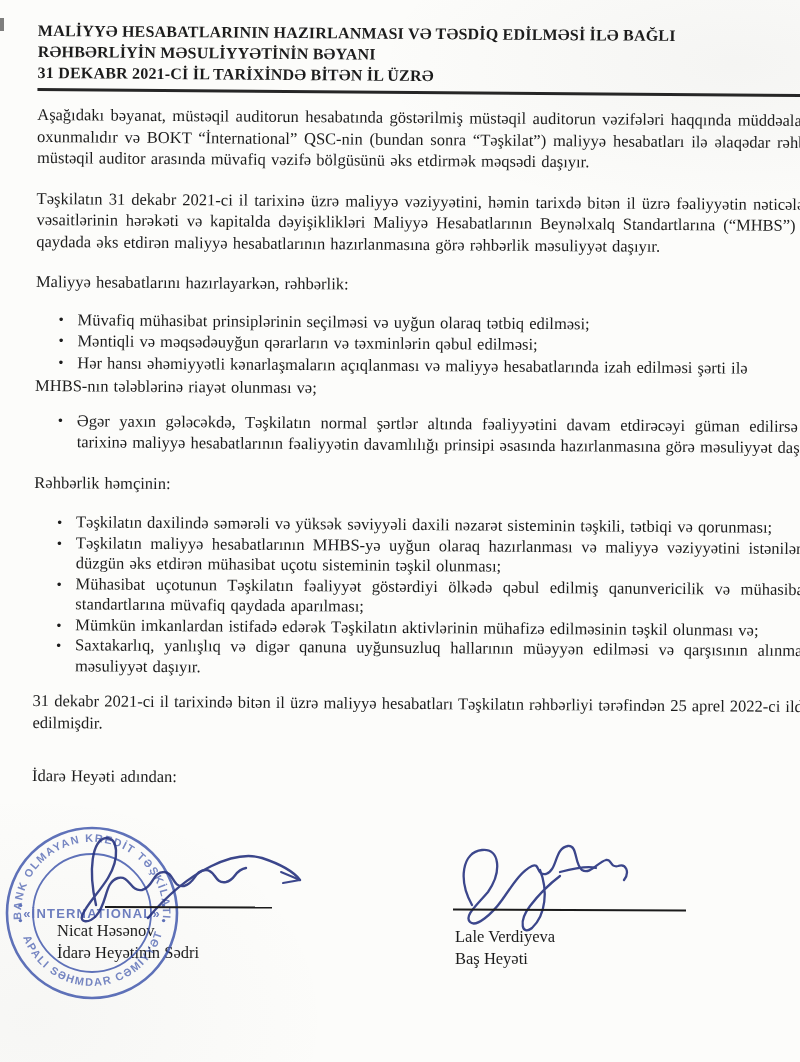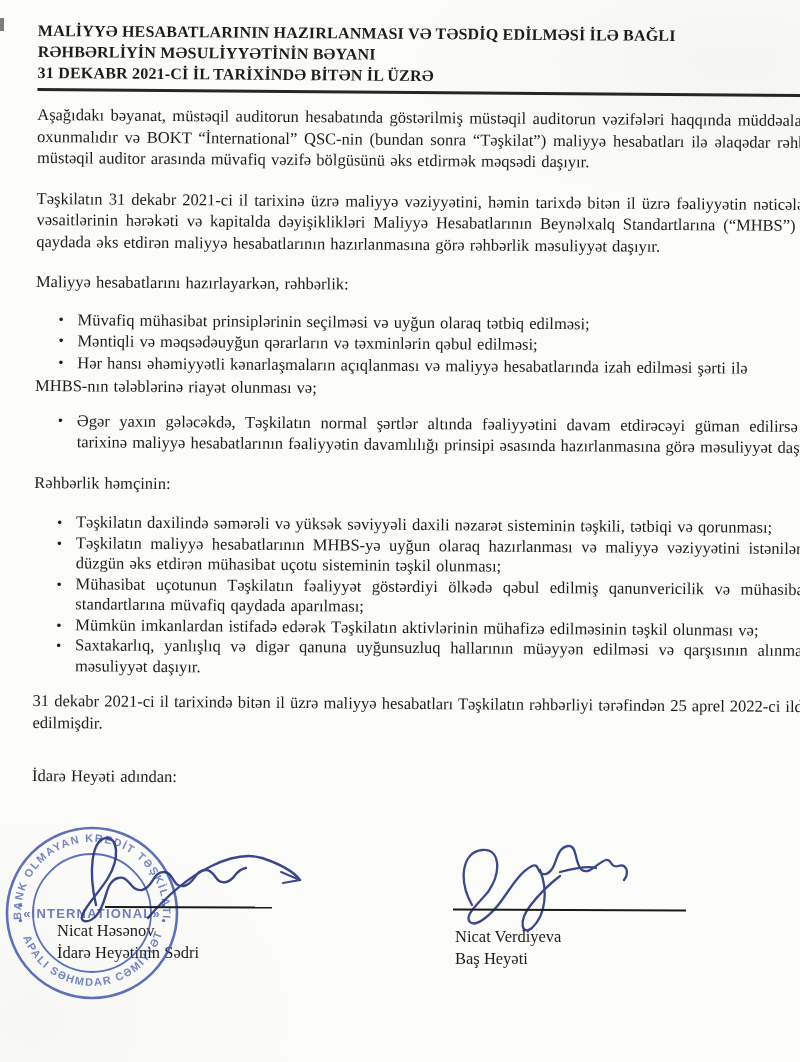--- a/index.html
+++ b/index.html
@@ -112,21 +112,21 @@
     <p class="para p-approval">31 dekabr 2021-ci il tarixində bitən il üzrə maliyyə hesabatları Təşkilatın rəhbərliyi tərəfindən 25 aprel 2022-ci ildə təsdiq edilmişdir.</p>
 
     <p class="para p-behalf">İdarə Heyəti adından:</p>
   </div>
 
   <div class="sig-names sig-left-names">
     <div>Nicat Həsənov</div>
     <div>İdarə Heyətinin Sədri</div>
   </div>
   <div class="sig-names sig-right-names">
-    <div>Nicat Verdiyeva</div>
+    <div>Lale Verdiyeva</div>
     <div>Baş Heyəti</div>
   </div>
 
   <svg class="sig-svg" width="800" height="210" viewBox="0 0 800 210">
 
     <g stroke="#3d54ab" fill="none" opacity="0.82">
       <circle cx="92" cy="101" r="85" stroke-width="2.6"></circle>
       <circle cx="92" cy="101" r="59" stroke-width="1.8"></circle>
       <circle cx="20.4" cy="108.6" r="1.7" fill="#3d54ab" stroke="none"></circle>
       <circle cx="20.6" cy="93.4" r="1.7" fill="#3d54ab" stroke="none"></circle>

